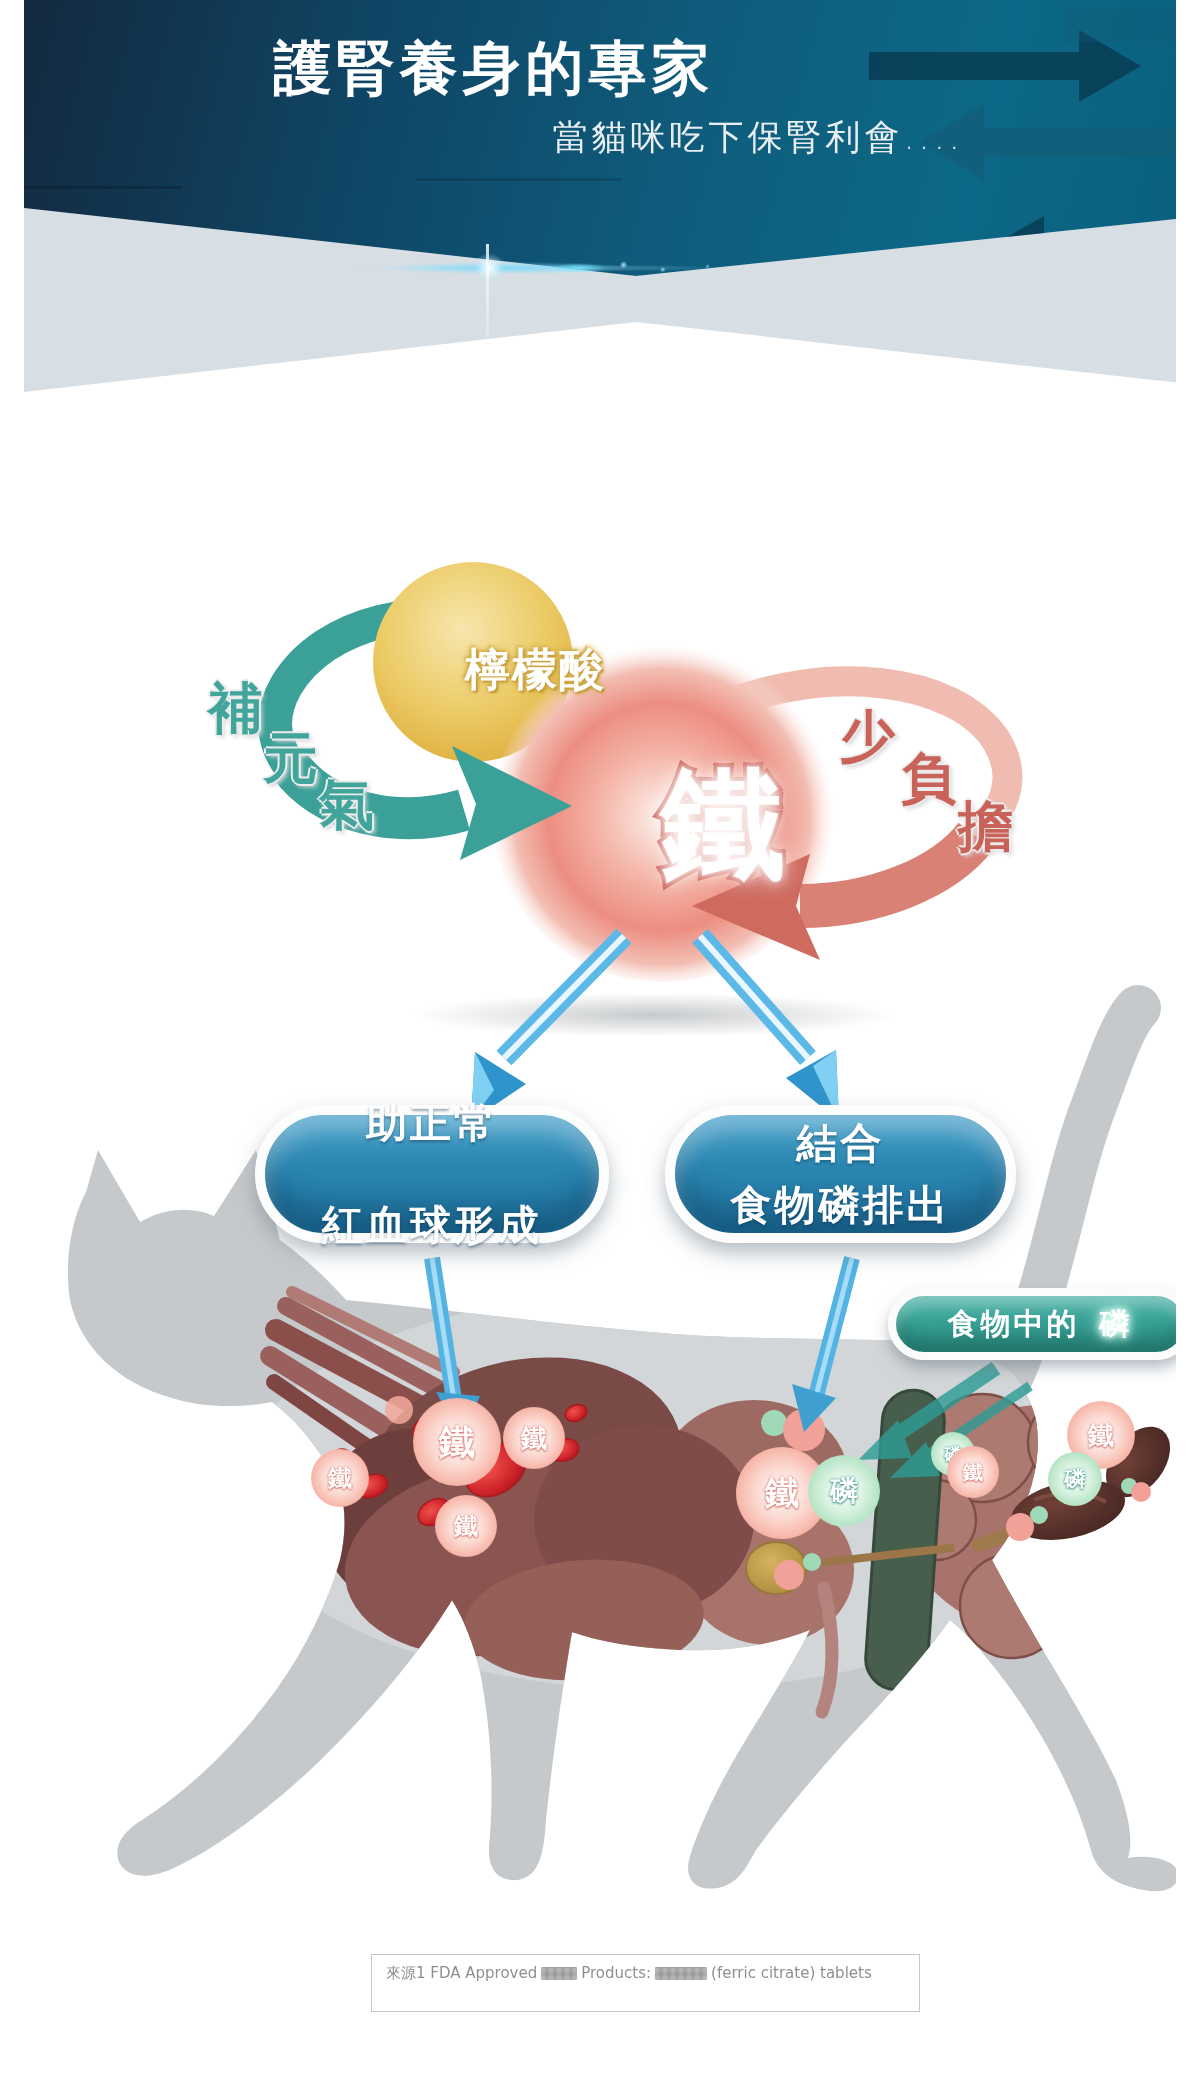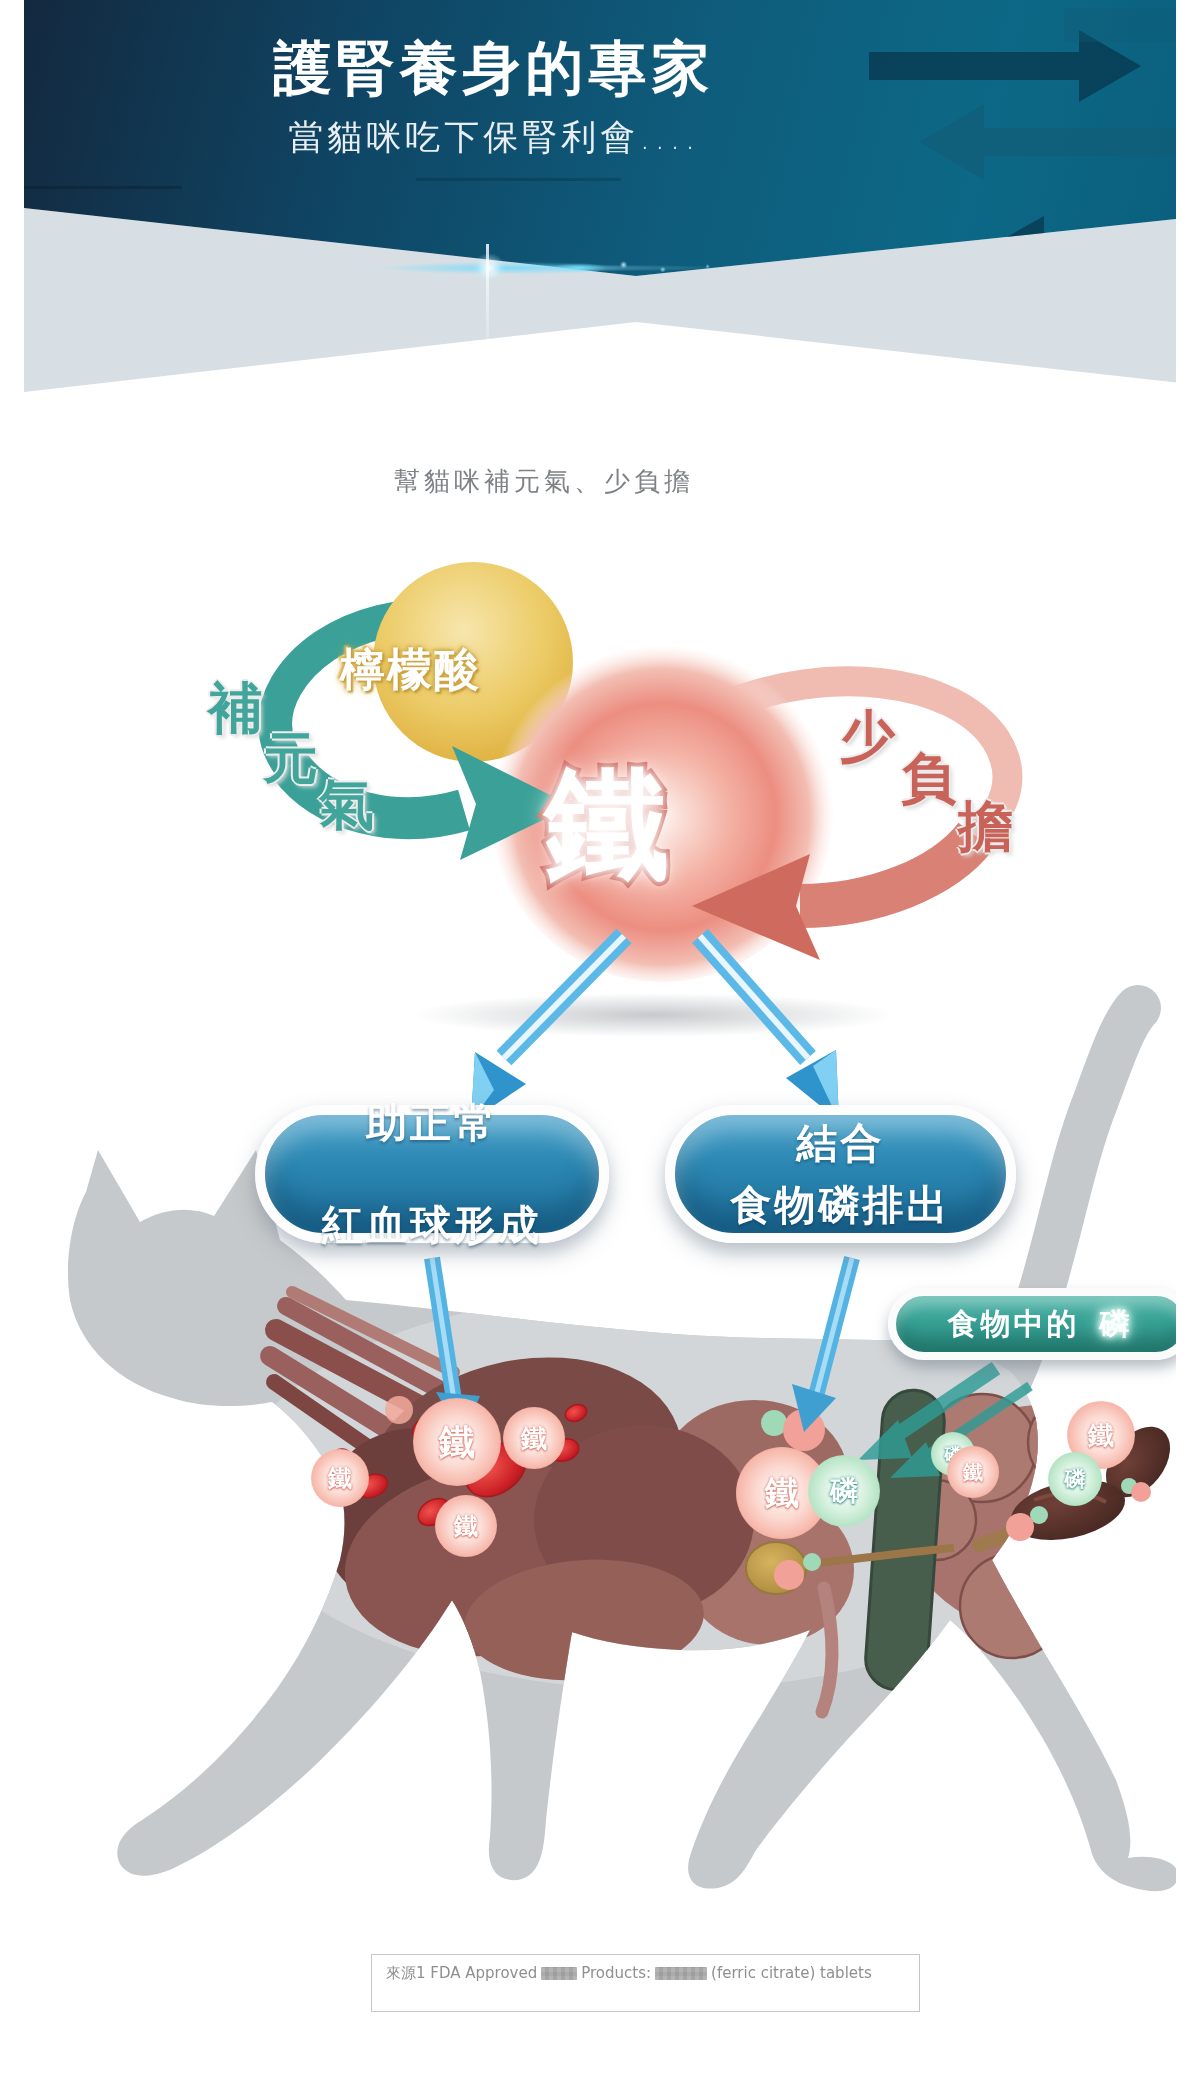--- a/index.html
+++ b/index.html
@@ -7,41 +7,41 @@
           background:#ffffff;font-family:"DejaVu Sans","Liberation Sans",sans-serif;}
   
   .hdr-gray{position:absolute;left:0;top:0;width:1200px;height:400px;background:#d7dfe4;
             clip-path:polygon(0 208px,612px 276px,1200px 214px,1200px 388px,612px 322px,0 392px);}
   .hdr-dark{position:absolute;left:0;top:0;width:1200px;height:300px;
             background:linear-gradient(104deg,#13293f 0%,#0f4564 28%,#0f5c7c 55%,#0c6886 78%,#0a5d7c 100%);
             clip-path:polygon(0 0,1200px 0,1200px 214px,612px 276px,0 208px);}
   .hdr-deco{position:absolute;left:0;top:0;}
   .hdr-title{position:absolute;left:0;top:30px;width:940px;text-align:center;
              color:#ffffff;font-size:58px;font-weight:bold;letter-spacing:5px;}
-  .hdr-sub{position:absolute;left:0;top:114px;width:940px;text-align:center;
+  .hdr-sub{position:absolute;left:0;top:114px;width:940px;text-align:right;
            color:#e8eef2;font-size:35px;letter-spacing:4px;font-weight:300;}
   .flare{position:absolute;left:230px;top:228px;width:560px;height:80px;pointer-events:none;
      background:
        radial-gradient(ellipse 40px 7px at 58% 50%, rgba(120,230,255,.9), rgba(90,200,240,0) 70%),
        radial-gradient(ellipse 22px 20px at 42% 50%, rgba(255,255,255,.95), rgba(190,240,255,.25) 55%, rgba(120,210,250,0) 75%),
        radial-gradient(ellipse 170px 9px at 45% 50%, rgba(110,215,250,.75), rgba(80,190,235,0) 72%),
        radial-gradient(ellipse 260px 5px at 50% 50%, rgba(160,230,255,.5), rgba(80,190,235,0) 75%),
        radial-gradient(circle 5px at 66% 46%, rgba(200,245,255,.9), rgba(200,245,255,0) 75%),
        radial-gradient(circle 4px at 73% 52%, rgba(170,235,255,.8), rgba(170,235,255,0) 75%),
        radial-gradient(circle 3px at 81% 48%, rgba(170,235,255,.7), rgba(170,235,255,0) 75%);}
   .flare-beam{position:absolute;left:462px;top:244px;width:3px;height:120px;
      background:linear-gradient(180deg,rgba(255,255,255,.85),rgba(255,255,255,0));}
   
   .intro-title{position:absolute;left:0;top:392px;width:1040px;text-align:center;
       color:#1d6da6;font-size:46px;font-weight:bold;letter-spacing:3px;
       text-shadow:2px 0 0 #cfd3d8,-2px 0 0 #cfd3d8,0 2px 0 #cfd3d8,0 -2px 0 #cfd3d8,2px 2px 3px #c4c9cf;}
   .intro-sub{position:absolute;left:0;top:464px;width:1040px;text-align:center;
       color:#7e8287;font-size:26px;letter-spacing:4px;}
   
-  .circle-label{position:absolute;color:#fff;font-weight:bold;text-align:left;}
+  .circle-label{position:absolute;color:#fff;font-weight:bold;text-align:right;}
   .lbl-citric{left:316px;top:640px;width:266px;font-size:45px;letter-spacing:2px;
       text-shadow:0 0 4px #caa23e,0 0 8px #d8b14e,2px 2px 2px #b9922f,-2px -2px 2px #e3c468;}
   .lbl-iron{left:521px;top:742px;width:240px;font-size:124px;
       -webkit-text-stroke:8px #cb5f55;paint-order:stroke fill;
       text-shadow:0 0 22px rgba(255,255,255,.95),0 0 10px rgba(255,255,255,.9);}
   .char-v{position:absolute;font-size:55px;font-weight:bold;
       text-shadow:2px 0 0 #ececec,-2px 0 0 #ececec,0 2px 0 #ececec,0 -2px 0 #ececec,3px 3px 4px #d8d8d8;}
   .teal-c{color:#42a59b;} .salmon-c{color:#c96258;}
   
   .pill{position:absolute;border:10px solid #fdfdfd;border-radius:78px;
@@ -95,21 +95,20 @@
       </g>
       <rect x="0" y="186" width="158" height="3" fill="rgba(0,0,0,.18)"></rect>
       <rect x="392" y="178" width="205" height="3" fill="rgba(0,0,0,.15)"></rect>
     </svg>
     <div class="hdr-title">護腎養身的專家</div>
     <div class="hdr-sub">當貓咪吃下保腎利會....</div>
   </div>
   <div class="flare"></div>
   <div class="flare-beam"></div>
 
-  <div class="intro-sub">幫貓咪補元氣、少負擔</div>
 
   <svg width="1200" height="2074" viewBox="0 0 1200 2074">
     <defs>
       <radialGradient id="gYellow" cx="45%" cy="34%" r="75%">
         <stop offset="0%" stop-color="#f7e6ad"></stop>
           <stop offset="55%" stop-color="#eccb66"></stop>
         <stop offset="100%" stop-color="#dcab38"></stop>
       </radialGradient>
       <radialGradient id="gPink" cx="50%" cy="52%" r="50%">
         <stop offset="0%" stop-color="#fdf0ec"></stop>

